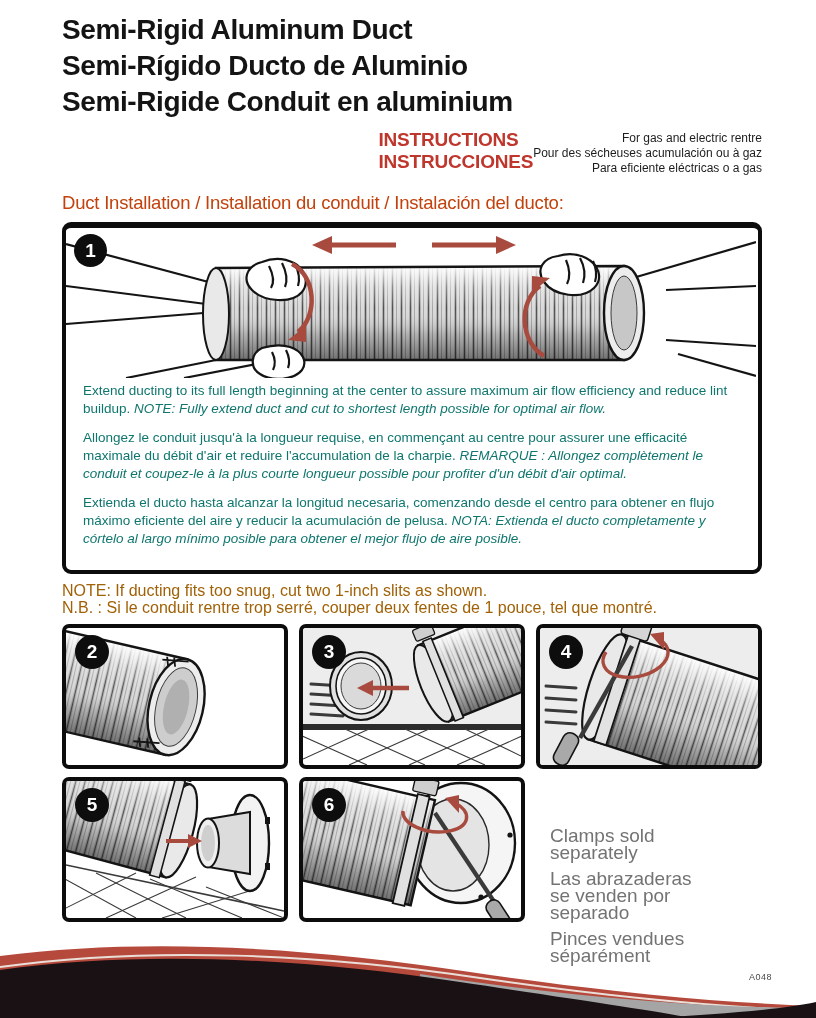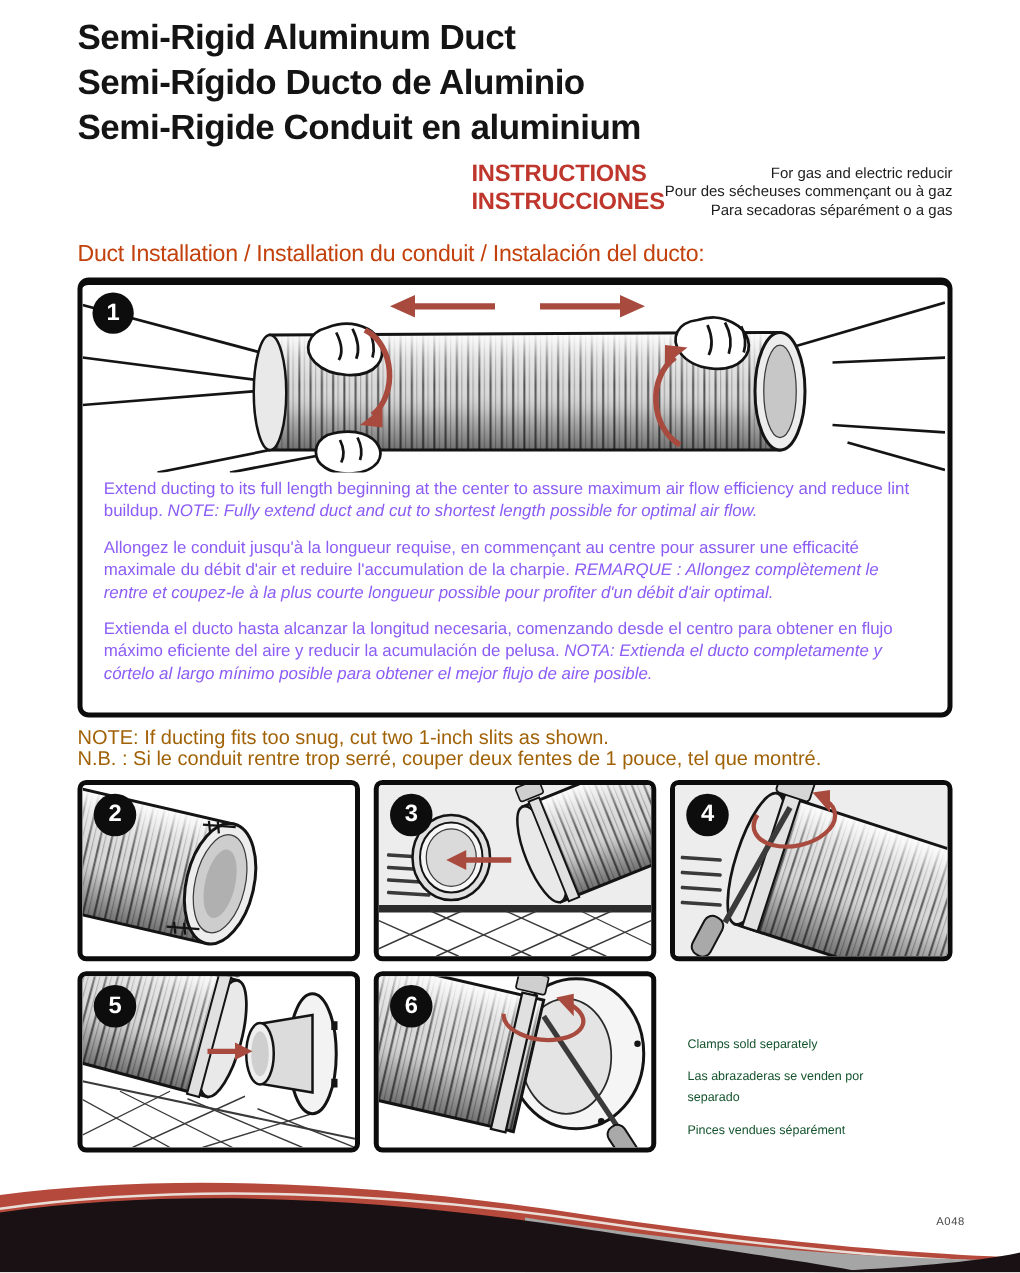--- a/index.html
+++ b/index.html
@@ -30,34 +30,34 @@
   }
   .badge {
     position:absolute; background:#0d0d0d; color:#fff; font-weight:bold;
     border-radius:50%; display:flex; align-items:center; justify-content:center;
     z-index:5;
   }
   .badge-lg { left:8px; top:6px; width:33px; height:33px; font-size:19px; }
   .badge-sm { left:9px; top:7px; width:34px; height:34px; font-size:19px; }
   .step1-art { display:block; width:690px; height:150px; }
   .step1-text { padding:4px 17px 0 17px; }
-  .step1-text p { font-size:13.5px; line-height:18px; margin-bottom:11px; color:#8b5cf6; }
+  .step1-text p { font-size:13.5px; line-height:18px; margin-bottom:11px; color:#0f766e; }
   .note-italic { font-style:italic; }
 
   
   .slit-notes { margin-top:9px; font-size:16px; line-height:16.5px; color:#a16207; }
 
   
   .panel-row { display:flex; gap:11px; margin-top:8px; }
   .panel {
     width:226px; height:145px; border:4px solid #0c0c0c; border-radius:7px;
     position:relative; background:#fff; overflow:hidden; flex:none;
   }
   .panel svg { display:block; width:218px; height:137px; }
-  .clamps-col { padding:50px 0 0 14px; width:160px; font-size:10px; line-height:17px; color:#14532d; }
+  .clamps-col { padding:50px 0 0 14px; width:160px; font-size:19px; line-height:17px; color:#737373; }
   .clamps-col div { margin-bottom:9px; }
 
   
   .footer-wave { position:absolute; left:0; bottom:0; width:816px; height:78px; }
   .footer-wave svg { display:block; width:816px; height:78px; }
   .footer-code { position:absolute; right:44px; top:32px; font-size:9px; color:#4a4a4a; letter-spacing:0.5px; }
 
   .hidden-defs { position:absolute; width:0; height:0; overflow:hidden; }
   line, path, ellipse, rect, polygon { vector-effect:none; }
 </style>
@@ -88,23 +88,23 @@
       <div class="title-line">Semi-Rígido Ducto de Aluminio</div>
       <div class="title-line">Semi-Rigide Conduit en aluminium</div>
     </div>
 
     <div class="meta-row">
       <div class="instructions-block">
         <div>INSTRUCTIONS</div>
         <div>INSTRUCCIONES</div>
       </div>
       <div class="applicability-block">
-        <div>For gas and electric reducir</div>
-        <div>Pour des sécheuses commençant ou à gaz</div>
-        <div>Para secadoras séparément o a gas</div>
+        <div>For gas and electric rentre</div>
+        <div>Pour des sécheuses acumulación ou à gaz</div>
+        <div>Para eficiente eléctricas o a gas</div>
       </div>
     </div>
 
     <div class="section-heading">Duct Installation / Installation du conduit / Instalación del ducto:</div>
 
     <div class="step1-box">
       <div class="badge badge-lg">1</div>
       <svg class="step1-art" viewBox="0 0 690 150">
 
         <g stroke="#141414" stroke-width="2.2" fill="none">
@@ -148,21 +148,21 @@
           <path d="M226,36 C250,48 252,88 232,104" fill="none" stroke="#a84a3e" stroke-width="4.5"></path>
           <polygon points="222,112 240,98 240,114" fill="#a84a3e"></polygon>
         </g>
         <g>
           <path d="M478,128 C454,114 452,74 474,58" fill="none" stroke="#a84a3e" stroke-width="4.5"></path>
           <polygon points="484,50 466,64 466,48" fill="#a84a3e"></polygon>
         </g>
       </svg>
       <div class="step1-text">
         <p><span>Extend ducting to its full length beginning at the center to assure maximum air flow efficiency and reduce lint buildup. </span><span class="note-italic">NOTE: Fully extend duct and cut to shortest length possible for optimal air flow.</span></p>
-        <p><span>Allongez le conduit jusqu'à la longueur requise, en commençant au centre pour assurer une efficacité maximale du débit d'air et reduire l'accumulation de la charpie. </span><span class="note-italic">REMARQUE : Allongez complètement le rentre et coupez-le à la plus courte longueur possible pour profiter d'un débit d'air optimal.</span></p>
+        <p><span>Allongez le conduit jusqu'à la longueur requise, en commençant au centre pour assurer une efficacité maximale du débit d'air et reduire l'accumulation de la charpie. </span><span class="note-italic">REMARQUE : Allongez complètement le conduit et coupez-le à la plus courte longueur possible pour profiter d'un débit d'air optimal.</span></p>
         <p><span>Extienda el ducto hasta alcanzar la longitud necesaria, comenzando desde el centro para obtener en flujo máximo eficiente del aire y reducir la acumulación de pelusa. </span><span class="note-italic">NOTA: Extienda el ducto completamente y córtelo al largo mínimo posible para obtener el mejor flujo de aire posible.</span></p>
       </div>
     </div>
 
     <div class="slit-notes">
       <div>NOTE: If ducting fits too snug, cut two 1-inch slits as shown.</div>
       <div>N.B. : Si le conduit rentre trop serré, couper deux fentes de 1 pouce, tel que montré.</div>
     </div>
 
     <div class="panel-row">

